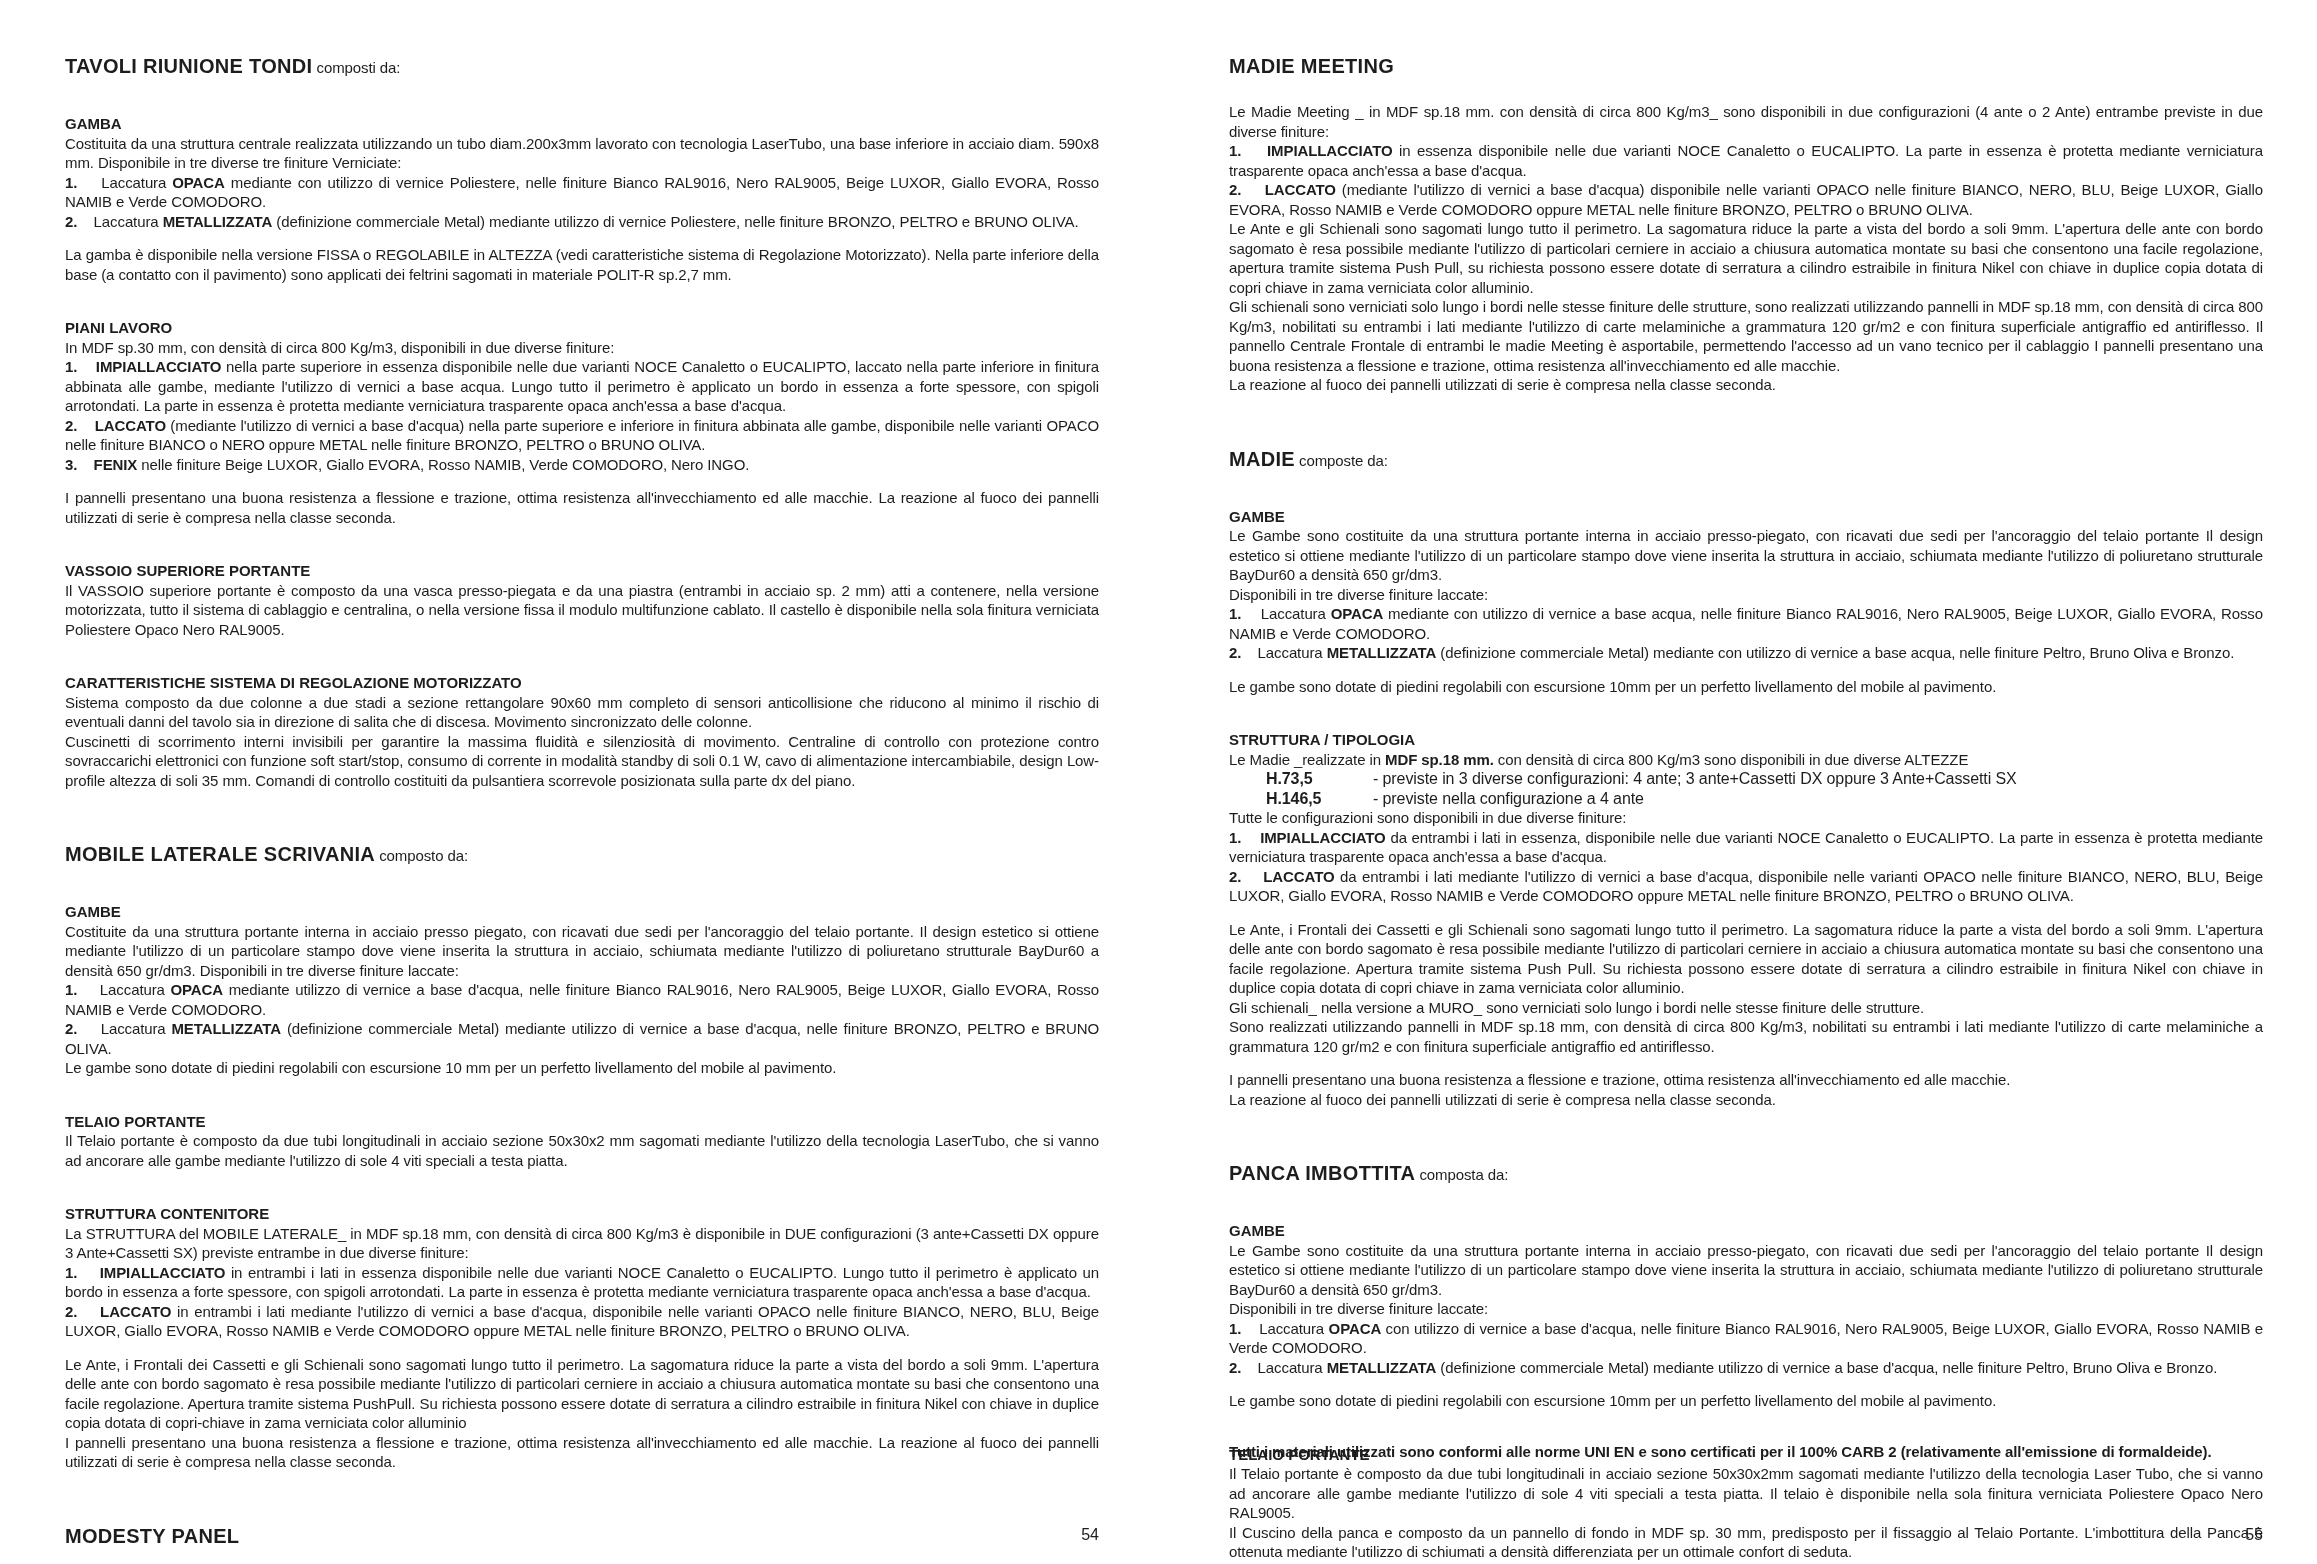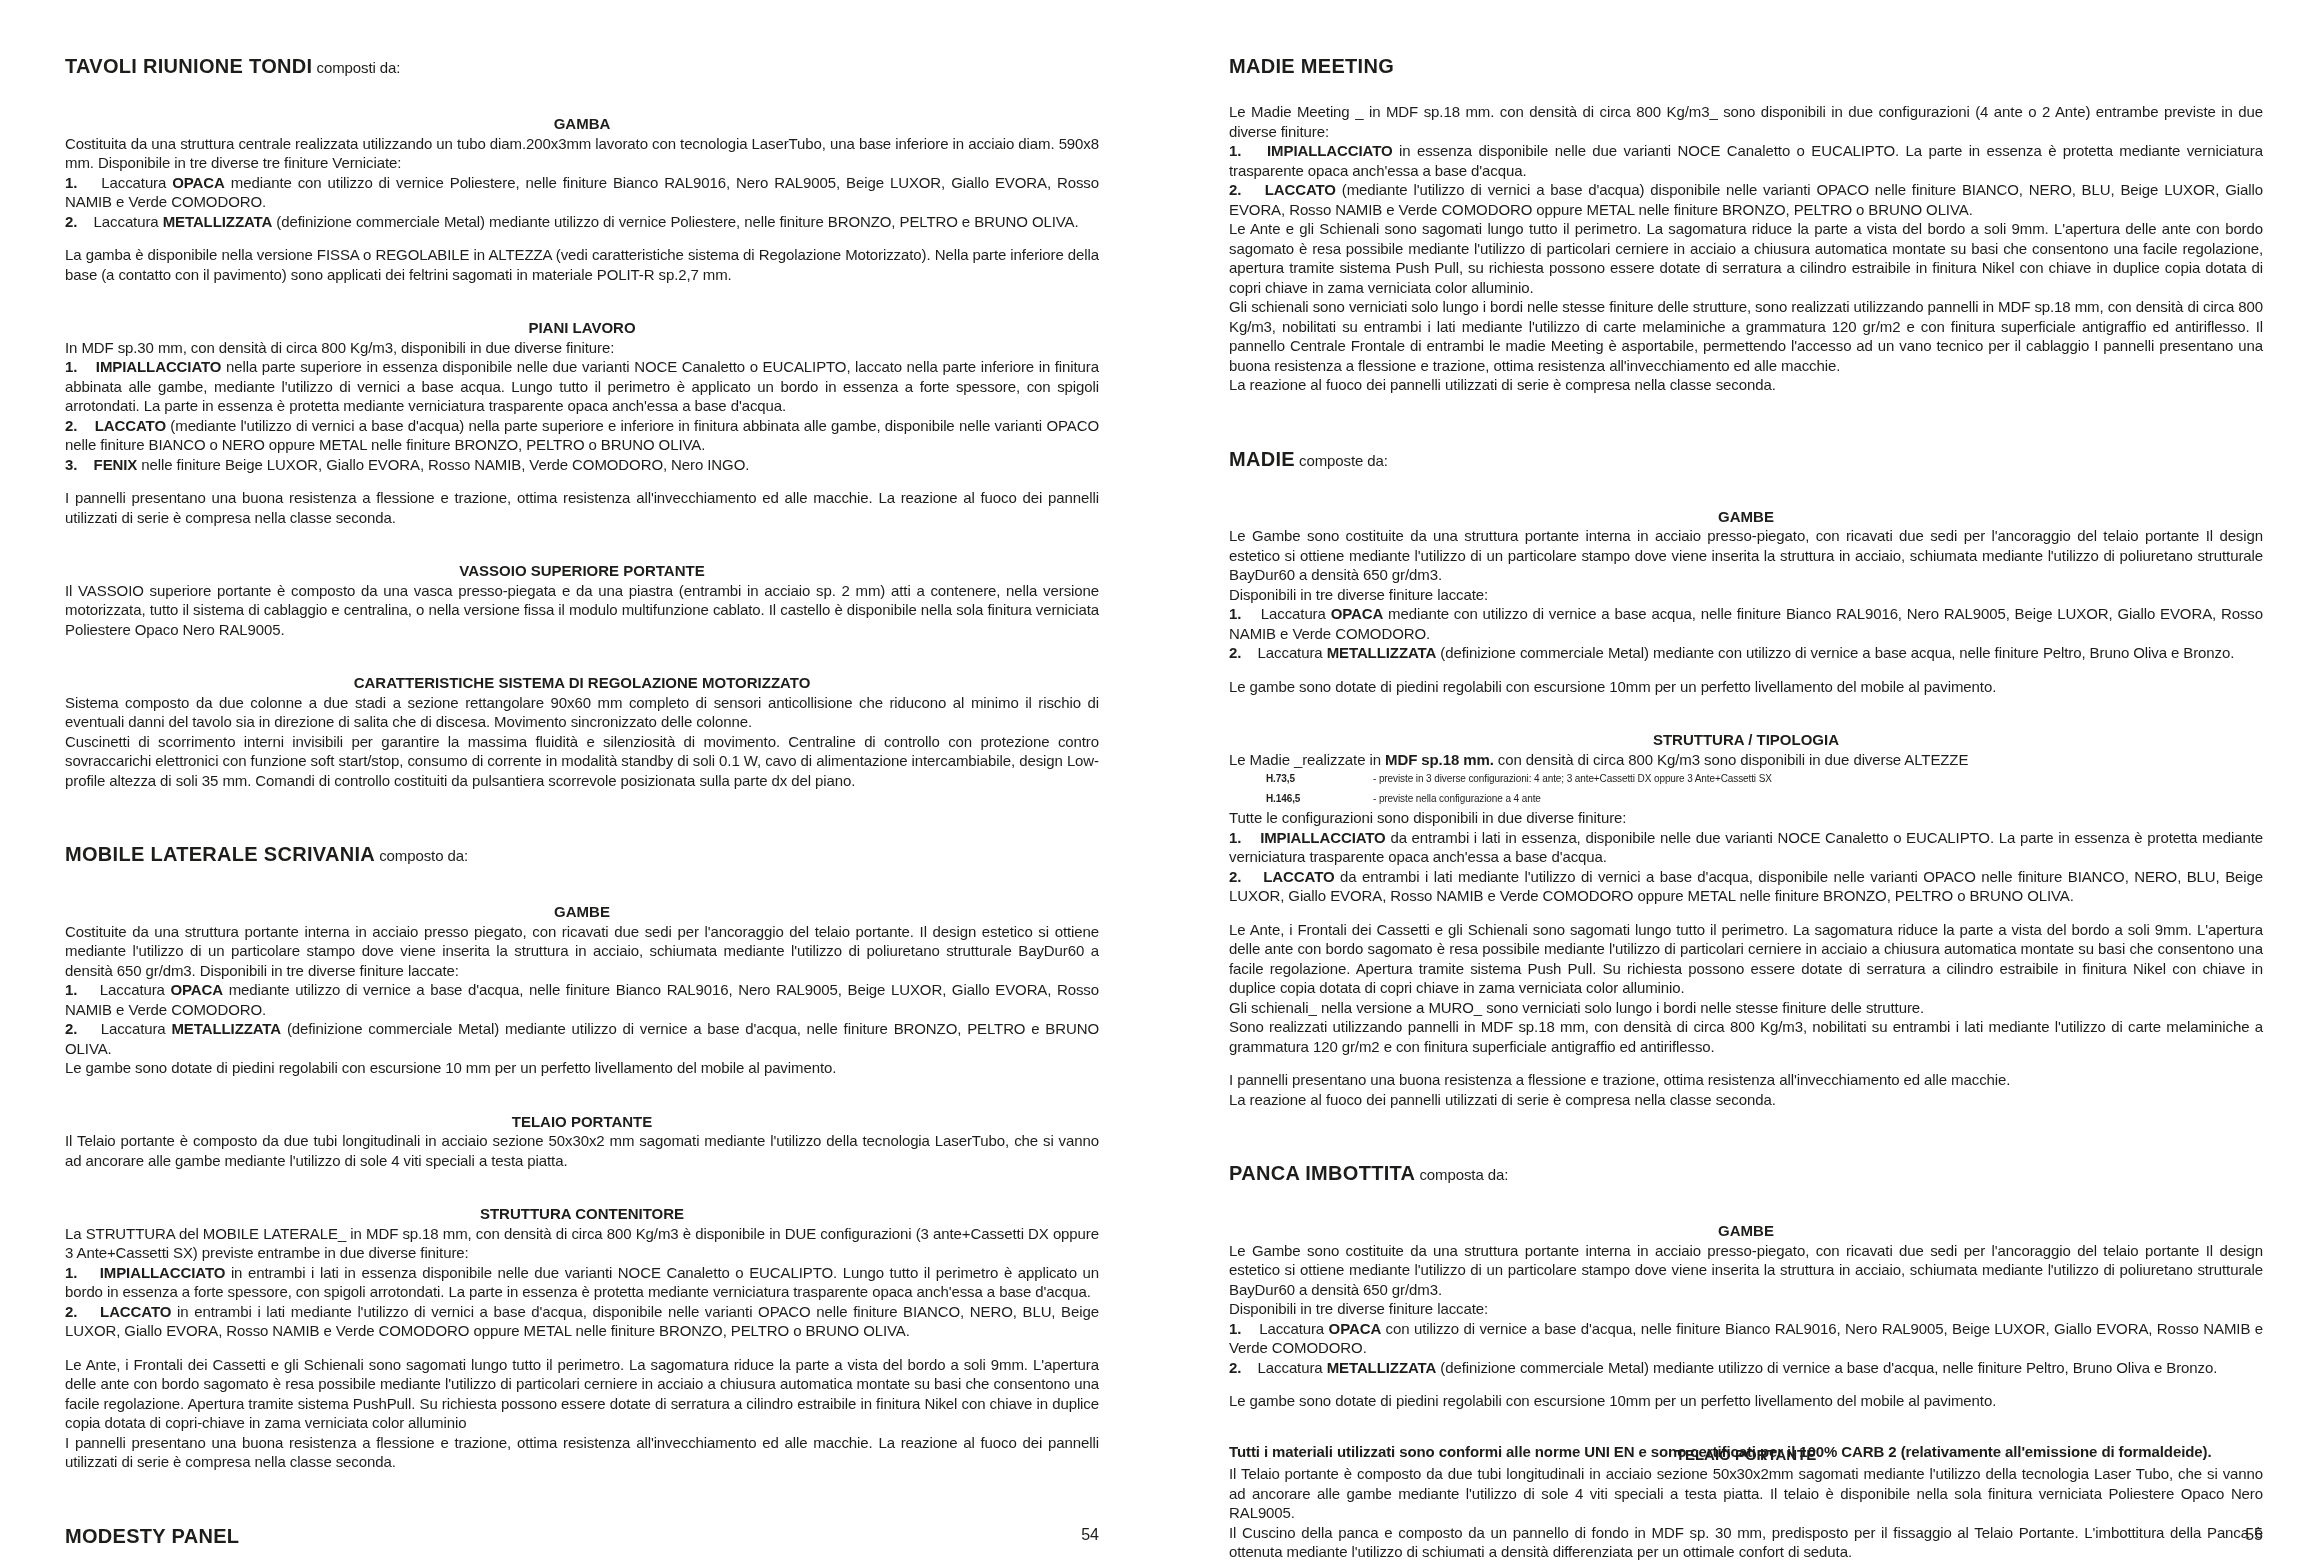--- a/index.html
+++ b/index.html
@@ -4,25 +4,25 @@
 <style>
   * { margin:0; padding:0; box-sizing:border-box; }
   html,body { width:2318px; height:1565px; background:#ffffff; overflow:hidden; }
   body { font-family:"Liberation Sans","DejaVu Sans",sans-serif; color:#1d1d1b; }
   .spread { display:flex; padding:54px 0 0 65px; gap:130px; height:100%; }
   .page { width:1034px; position:relative; height:1511px; }
   .section { margin-top:52px; }
   .section:first-child { margin-top:0; }
   .sec-title { font-size:20px; line-height:24px; font-weight:bold; letter-spacing:0.3px; margin:0 0 24px 0; }
   .sec-title .suffix { font-size:15px; font-weight:normal; letter-spacing:-0.1px; }
-  .sub { font-size:15px; line-height:19.5px; font-weight:bold; margin-top:34px;text-align:center; }
+  .sub { font-size:15px; line-height:19.5px; font-weight:bold; margin-top:34px; }
   .para { font-size:15px; line-height:19.5px; text-align:justify; letter-spacing:-0.1px; }
   .gap { margin-top:14px; }
   .b { font-weight:bold; }
-  .hitem { display:flex; padding-left:37px; font-size:10px; line-height:19.5px; letter-spacing:-0.1px; }
+  .hitem { display:flex; padding-left:37px; font-size:16px; line-height:19.5px; letter-spacing:-0.1px; }
   .hlabel { width:107px; font-weight:bold; flex:0 0 auto; }
   .htext { flex:1; }
   .footer-note { position:absolute; left:0; width:100%; bottom:104px; font-size:15px; line-height:19.5px; font-weight:bold; letter-spacing:-0.1px; text-align:justify; }
   .page-number { position:absolute; left:0; right:0; bottom:20.4px; text-align:right; font-size:16px; line-height:18.6px; }
 </style>
 </head>
 <body>
 
 <div class="spread">
   <div class="page">

